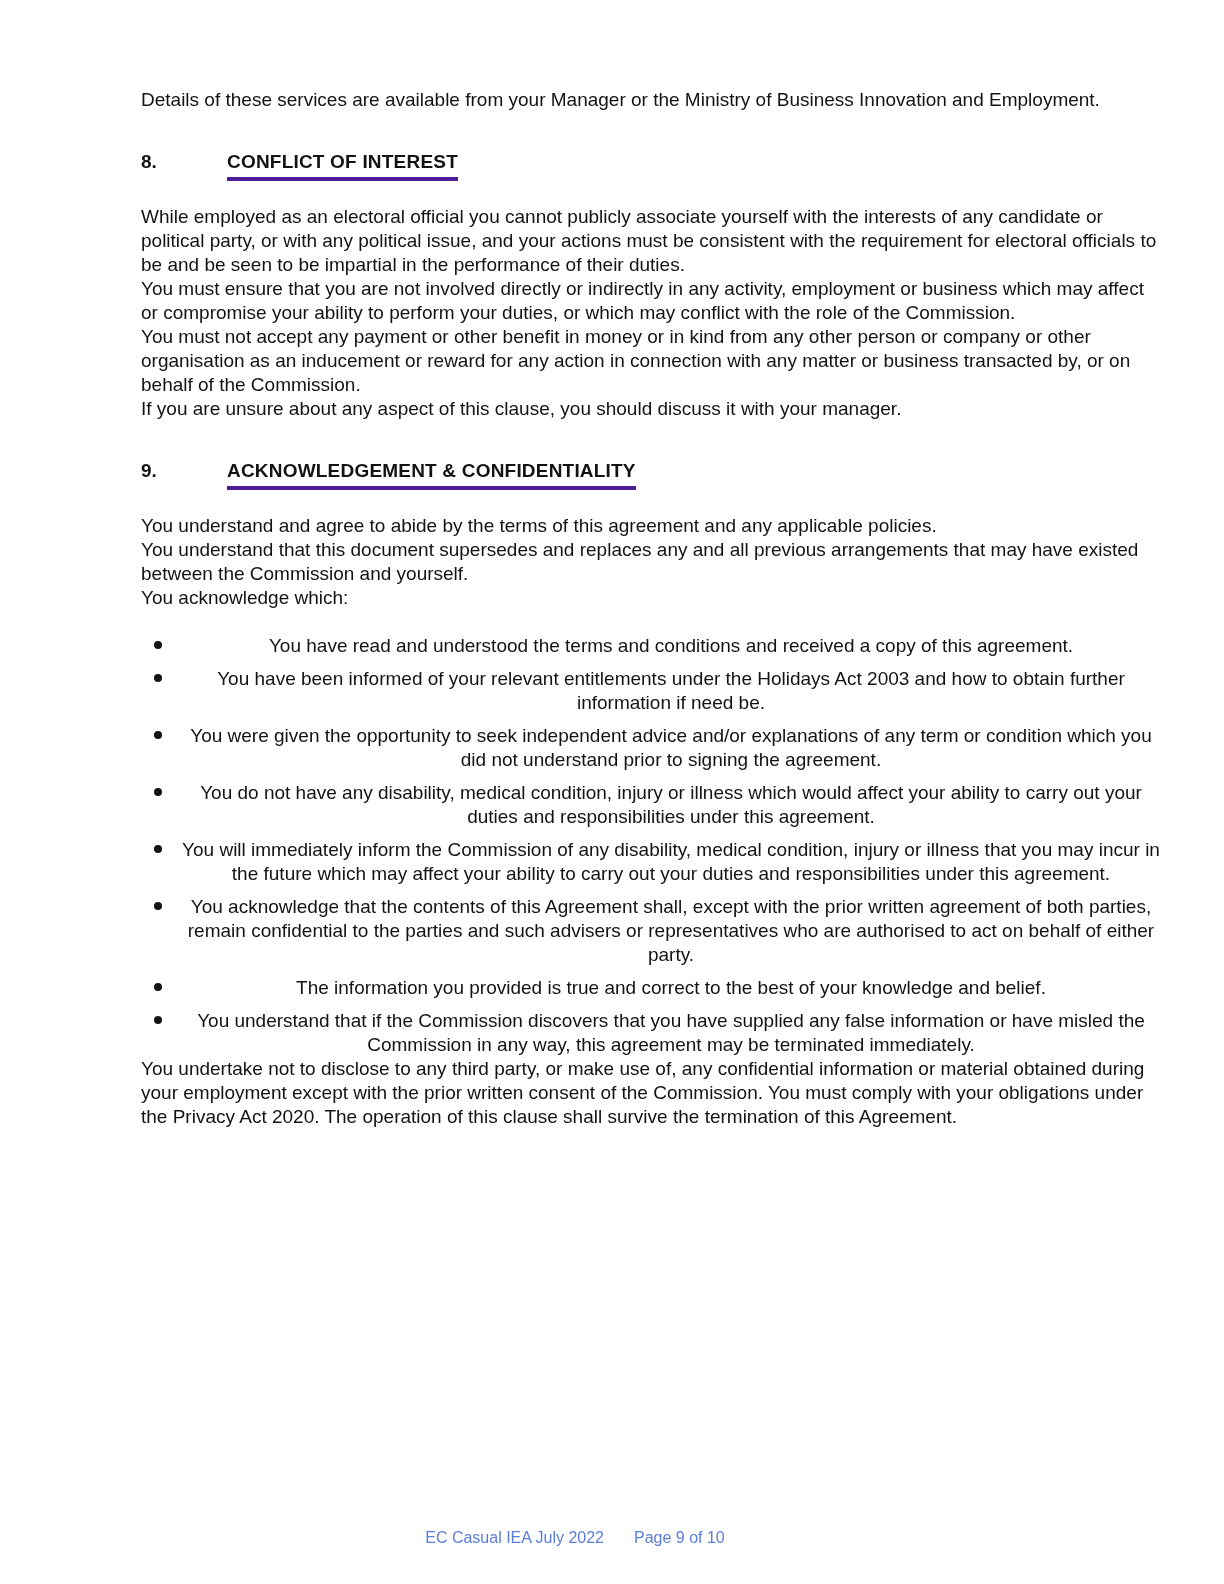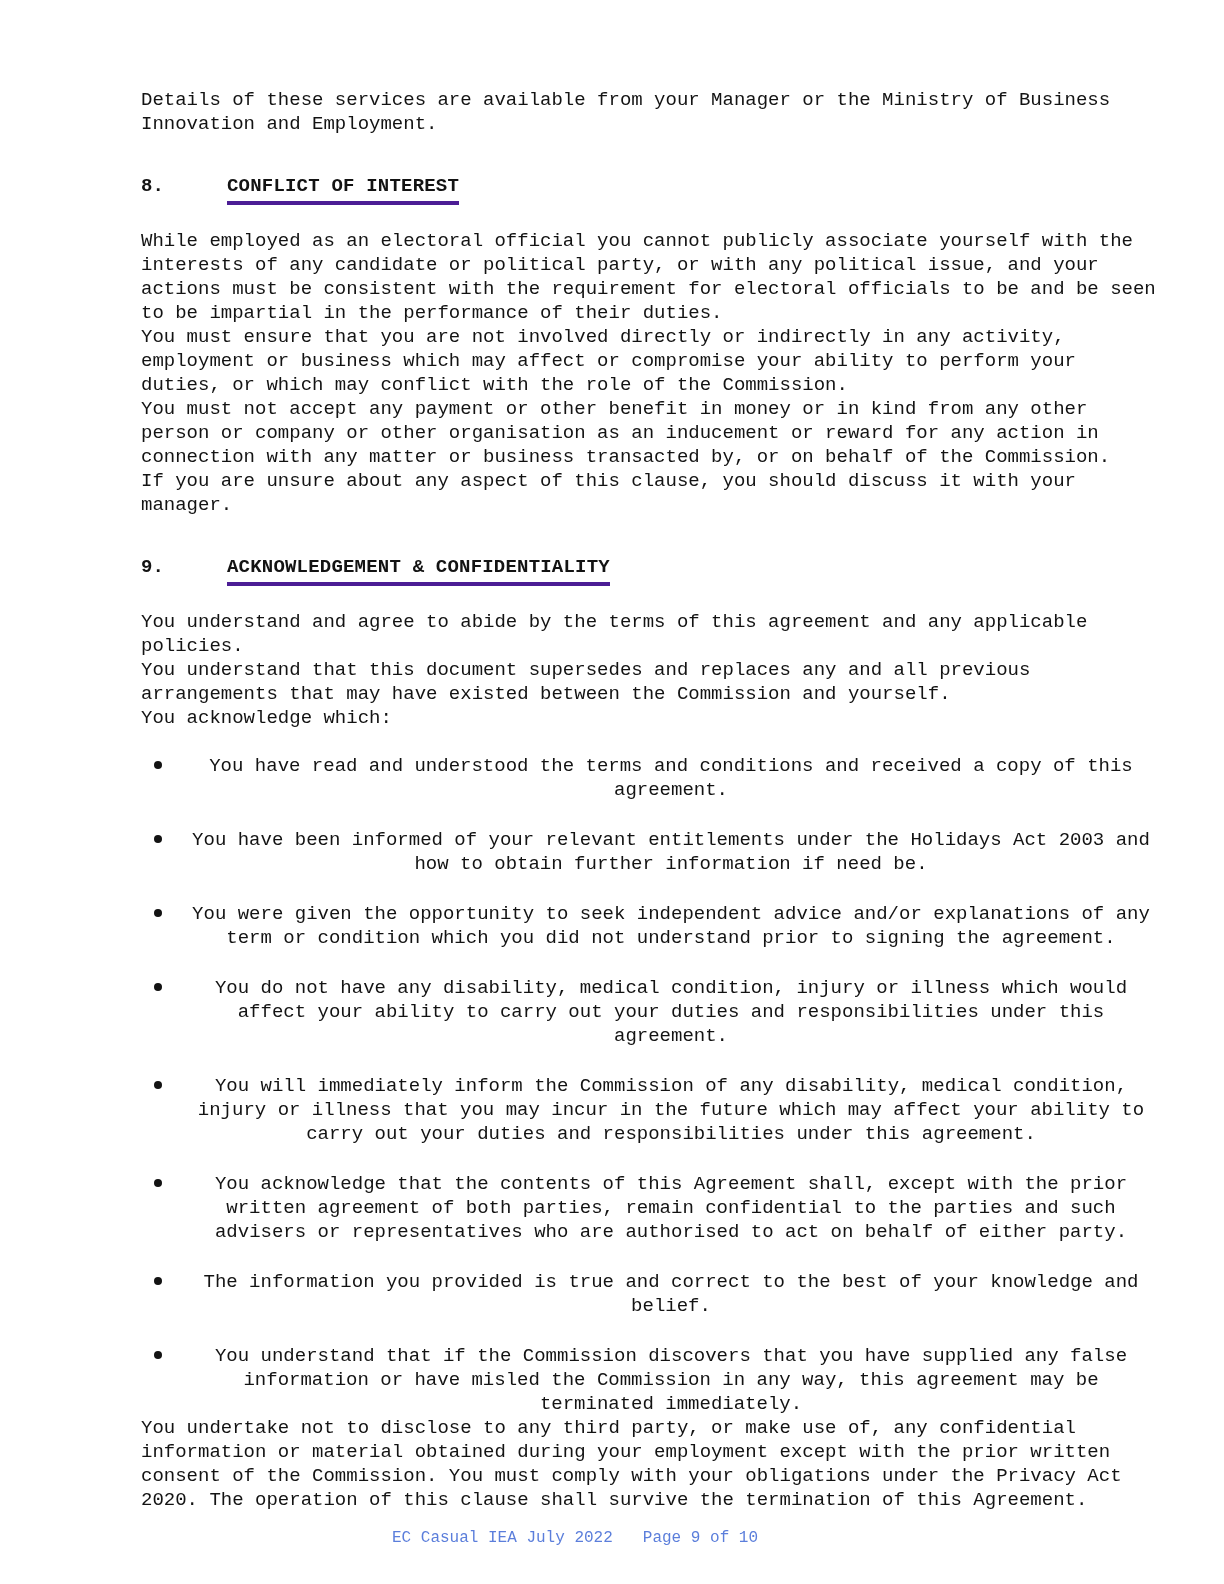--- a/index.html
+++ b/index.html
@@ -7,21 +7,21 @@
     padding: 0;
     background: #ffffff;
   }
   .page {
     position: relative;
     width: 1224px;
     height: 1584px;
     background: #ffffff;
     box-sizing: border-box;
     padding: 88px 63px 0 141px;
-    font-family: Liberation Mono, monospace;
+    font-family: Liberation Sans, sans-serif;
     font-size: 19px;
     line-height: 24px;
     color: #131313;
     overflow: hidden;
   }
   .para {
     margin: 0 0 0 0;
   }
   .para + .para,
   .heading + .para,
@@ -49,21 +49,21 @@
     margin: 24px 0 0 0;
     padding: 0;
   }
   .bullets li {
     position: relative;
     padding-left: 40px;
     margin: 0;
     text-align: center;
   }
   .bullets li + li {
-    margin-top: 26px;
+    margin-top: 9px;
   }
   .bullets .dot {
     position: absolute;
     left: 13px;
     top: 7px;
     width: 8px;
     height: 8px;
     border-radius: 50%;
     background: #131313;
   }

